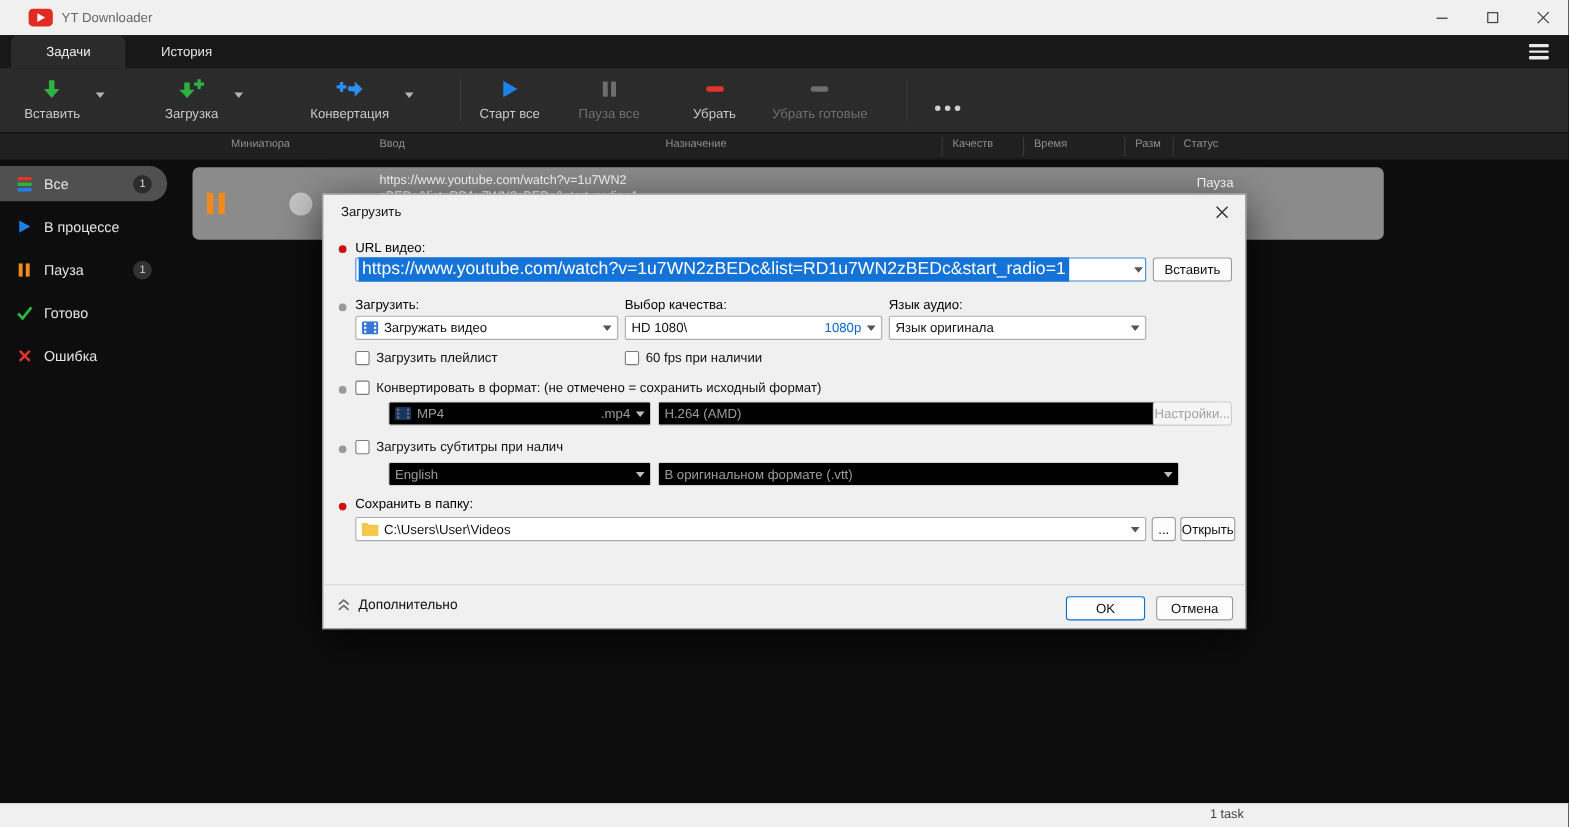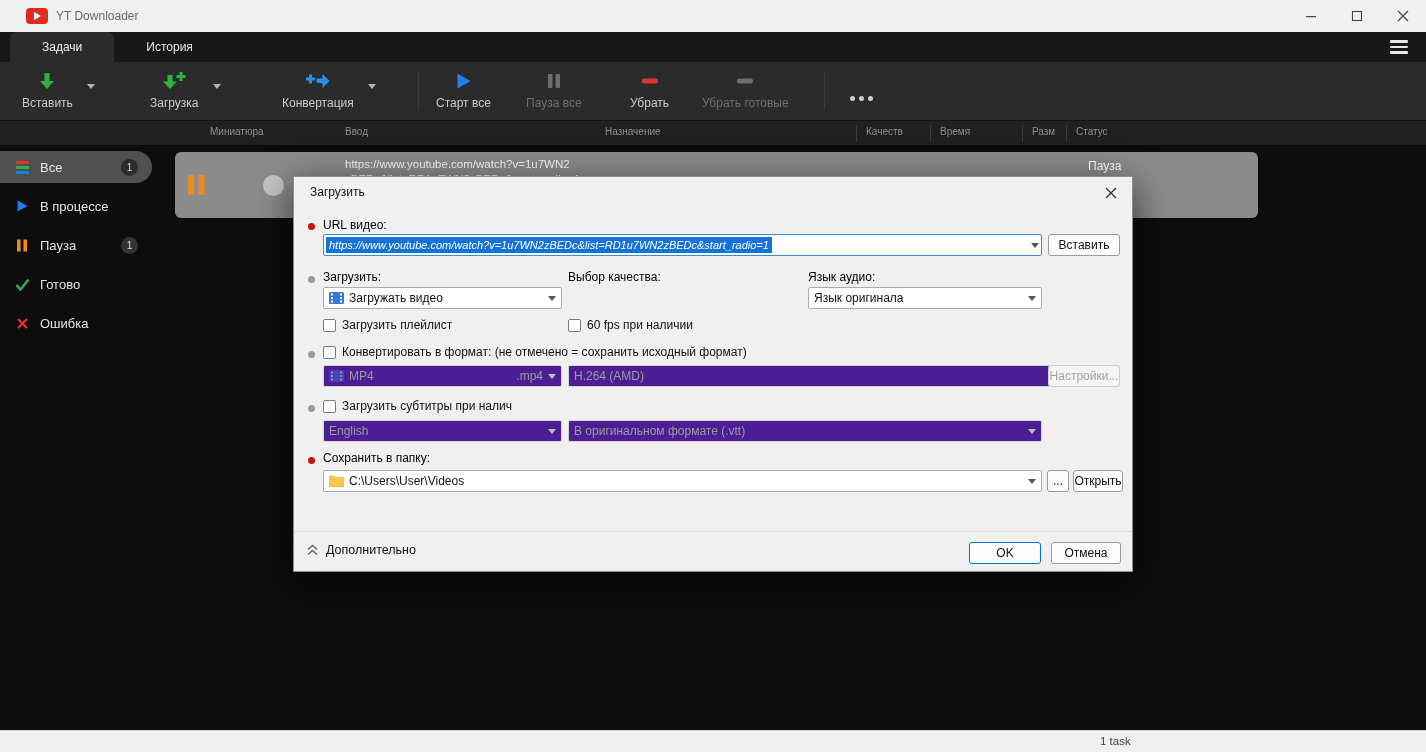--- a/index.html
+++ b/index.html
@@ -61,26 +61,26 @@
   .dialog { position:absolute; left:293px; top:176px; width:840px; height:396px; background:#f0f0f0; border:1px solid #8f8f8f; box-shadow:0 10px 36px rgba(0,0,0,.65); z-index:5; }
   .dlg-title { position:absolute; left:16px; top:8px; font-size:12px; color:#111; }
   .dlg-close { position:absolute; right:10px; top:5px; width:22px; height:22px; display:flex; align-items:center; justify-content:center; }
   .bullet { position:absolute; width:7px; height:7px; border-radius:50%; left:14px; }
   .bullet.red { background:#cf1010; }
   .bullet.gray { background:#9a9a9a; }
   .dlg-label { position:absolute; font-size:12px; color:#000; white-space:nowrap; }
   .combo { position:absolute; height:22px; background:#fff; border:1px solid #ababab; border-radius:2px; display:flex; align-items:center; padding:0 5px; font-size:12px; color:#111; gap:5px; }
   .combo .spacer { flex:1; }
   .combo-caret { width:0; height:0; border-left:4px solid transparent; border-right:4px solid transparent; border-top:5px solid #555; flex:none; }
-  .combo.disabled { background:#4c1d95; border-color:#d5d5d5; color:#9c9c9c; }
+  .combo.disabled { background:#000000; border-color:#d5d5d5; color:#9c9c9c;margin-left:30px; }
   .combo.disabled .combo-caret { border-top-color:#bcbcbc; }
   .combo .muted { color:#9c9c9c; }
   .combo .quality-badge { color:#0a64d0; }
   .url-combo { left:29px; top:57px; width:719px; border-color:#3c8bd9; padding:0 2px; }
-  .sel-text { background:#1572d6; color:#fff; font-size:11px; padding:2px 3px; white-space:nowrap;font-style:italic; }
+  .sel-text { background:#1572d6; color:#fff; font-size:16px; padding:2px 3px; white-space:nowrap; }
   .btn { position:absolute; height:22px; background:#fcfcfc; border:1px solid #9b9b9b; border-radius:3px; font-size:12px; color:#111; display:flex; align-items:center; justify-content:center; }
   .btn.disabled { color:#a3a3a3; border-color:#cfcfcf; background:#f5f5f5; }
   .btn.primary { border-color:#0a6ed1; }
   .checkbox { position:absolute; display:flex; align-items:center; gap:6px; font-size:12px; color:#111; white-space:nowrap; }
   .cb-box { width:13px; height:13px; background:#fff; border:1px solid #7a7a7a; border-radius:2px; flex:none; }
   .dlg-sep { position:absolute; left:0; top:354px; width:100%; height:1px; background:#dadada; }
   .adv { position:absolute; left:12px; top:366px; display:flex; align-items:center; gap:7px; font-size:12.5px; color:#111; }
 
   
   .statusbar { position:absolute; bottom:0; left:0; width:100%; height:22px; background:#f0f0f0; border-top:1px solid #d8d8d8; z-index:2; }
@@ -335,20 +335,26 @@
         <rect x="2" y="5" width="2" height="2" fill="#fff"></rect>
         <rect x="2" y="8.5" width="2" height="2" fill="#fff"></rect>
         <rect x="11" y="1.5" width="2" height="2" fill="#fff"></rect>
         <rect x="11" y="5" width="2" height="2" fill="#fff"></rect>
         <rect x="11" y="8.5" width="2" height="2" fill="#fff"></rect>
       </svg>
     <span>Загружать видео</span>
     <span class="spacer"></span>
     <span class="combo-caret"></span>
   </div>
+  <div class="combo" style="left:274px; top:110px; width:234px;">
+    <span>HD 1080\</span>
+    <span class="spacer"></span>
+    <span class="quality-badge">1080p</span>
+    <span class="combo-caret"></span>
+  </div>
   <div class="combo" style="left:514px; top:110px; width:234px;">
     <span>Язык оригинала</span>
     <span class="spacer"></span>
     <span class="combo-caret"></span>
   </div>
 
   <div class="checkbox" style="left:29px; top:141px;">
     <span class="cb-box"></span>
     <span>Загрузить плейлист</span>
   </div>

